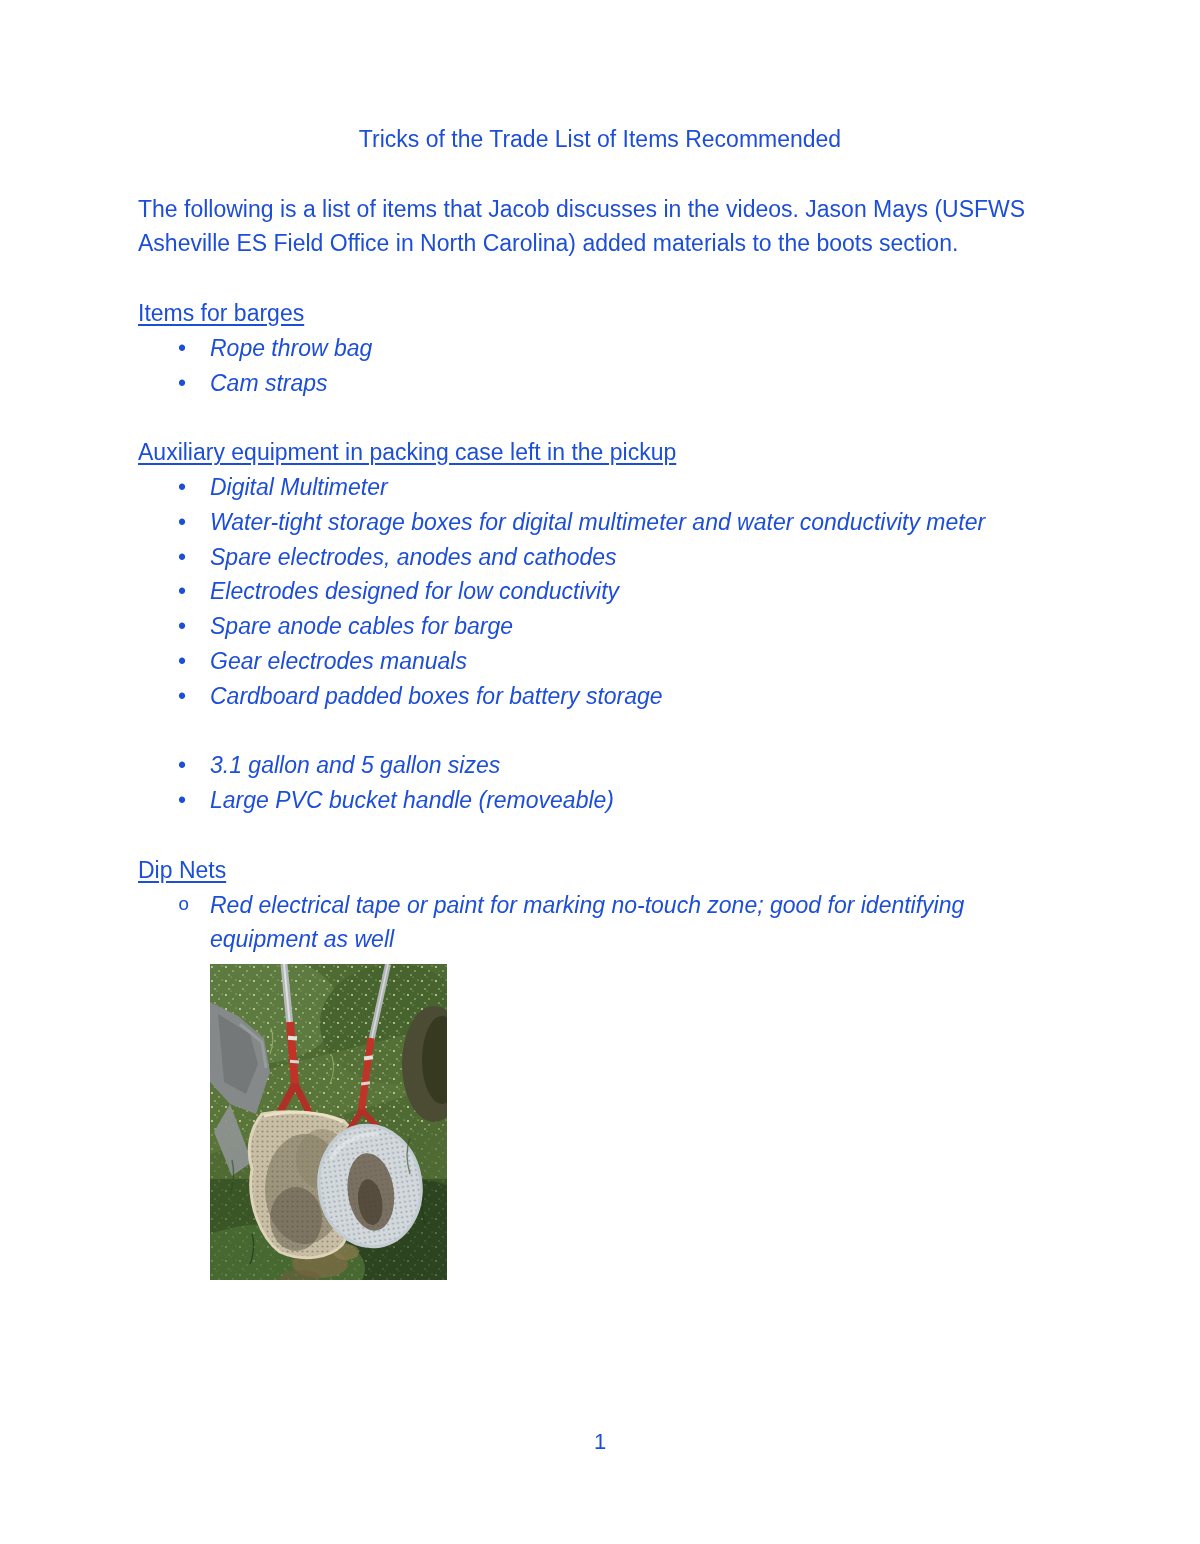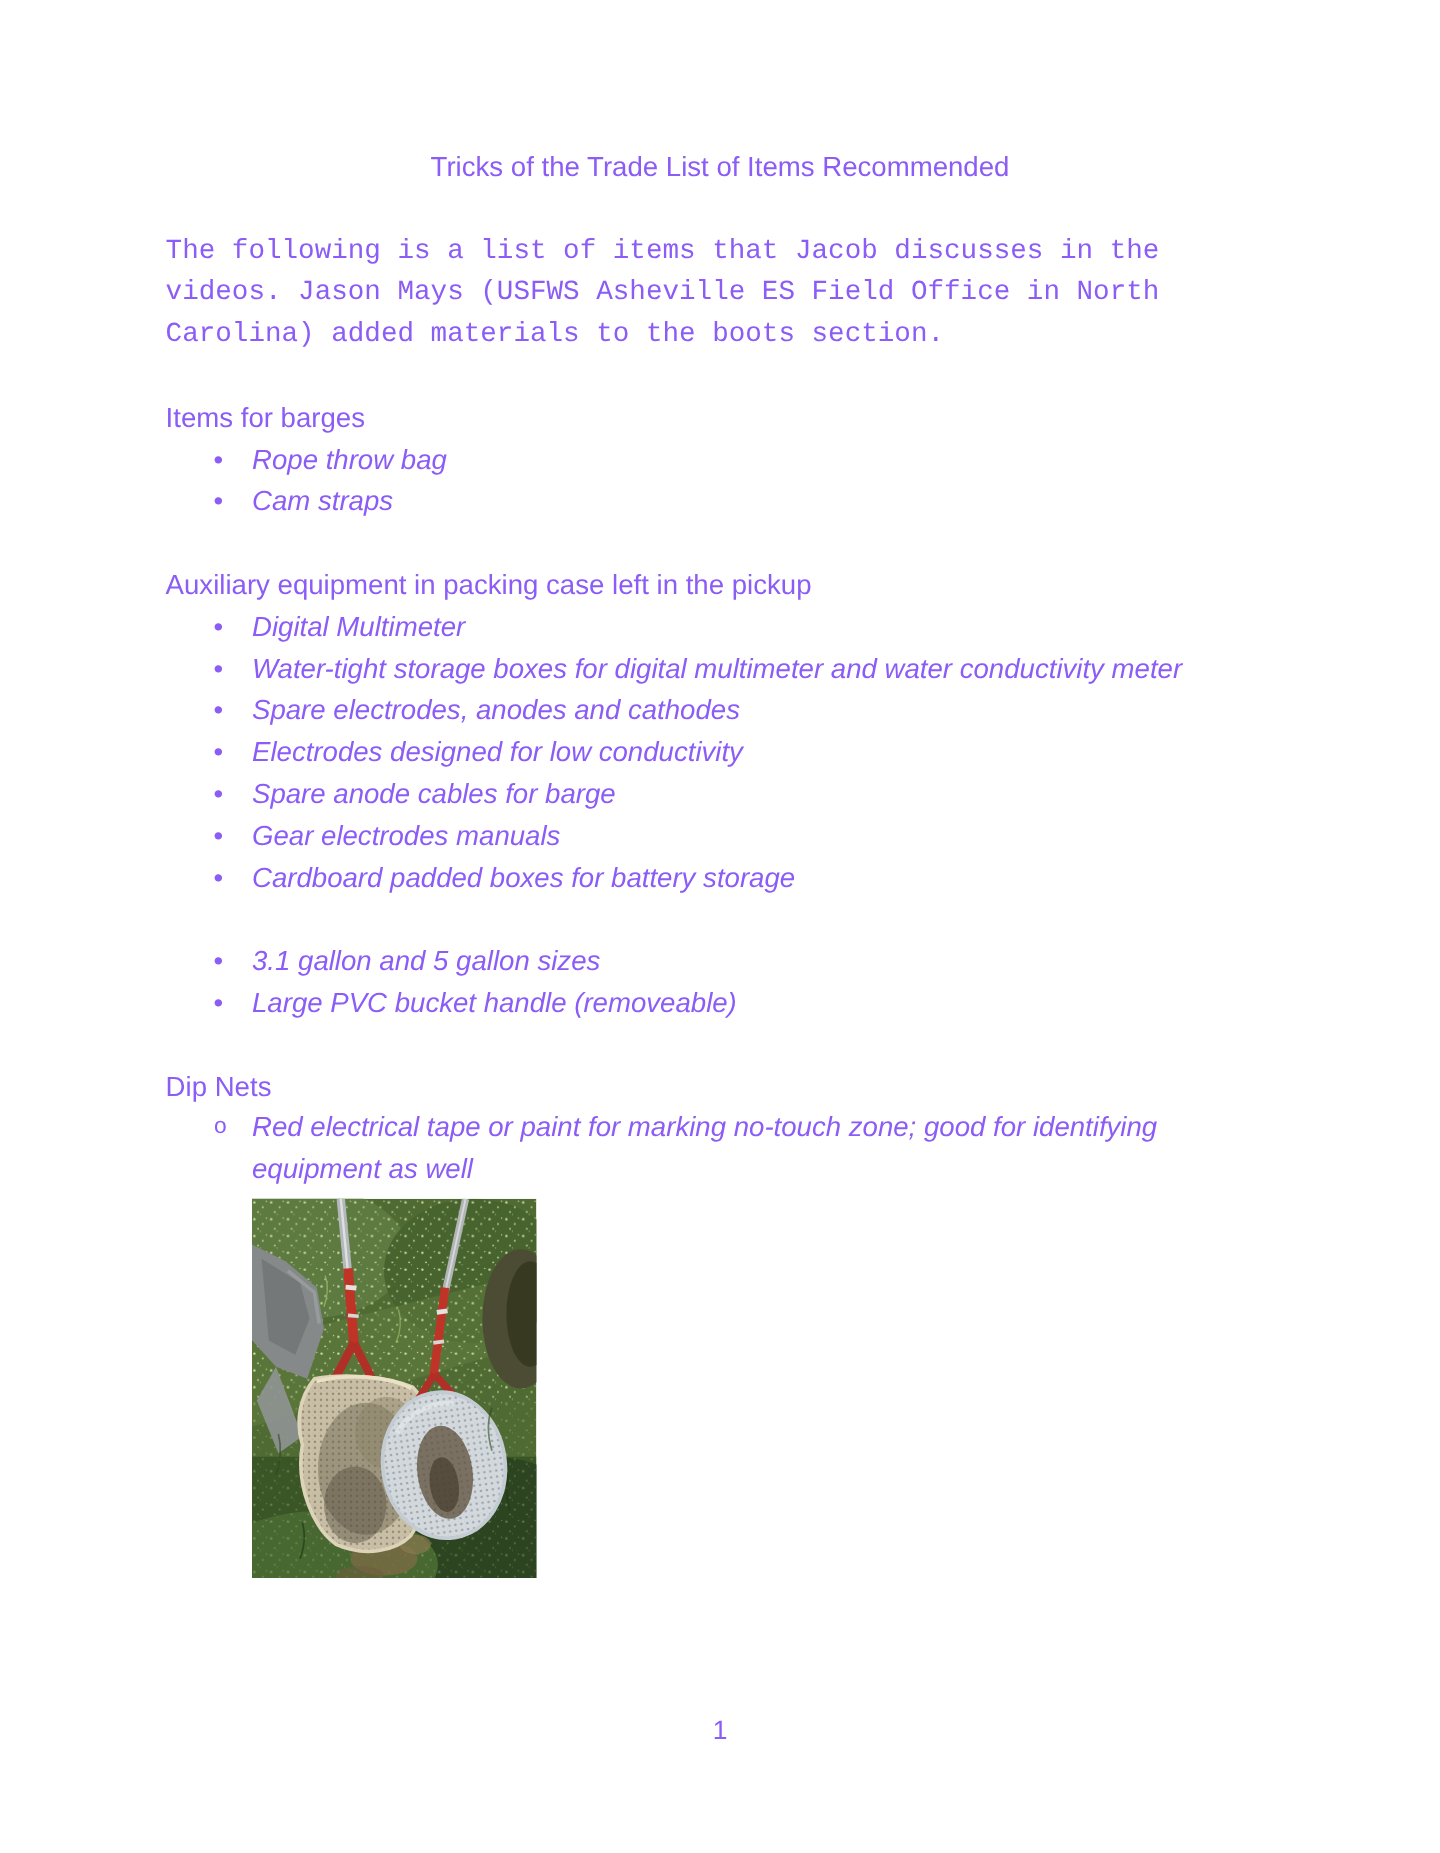--- a/index.html
+++ b/index.html
@@ -2,41 +2,42 @@
 <html><head>
 <meta charset="utf-8">
 <style>
   html,body { margin:0; padding:0; background:#ffffff; }
   .page {
     position:relative;
     width:1200px;
     height:1544px;
     background:#ffffff;
     font-family:"Liberation Sans", sans-serif;
-    color:#8b5cf6;
+    color:#1d4ed8;
     overflow:hidden;
   }
   .content {
     position:absolute;
     left:138px;
     top:122px;
     width:924px;
     font-size:23px;
     line-height:34.8px;
   }
   .doc-title {
     text-align:center;
     margin:0 0 34.8px 0;
     font-weight:normal;
     font-size:23px;
   }
-  .intro { margin:0 0 34.8px 0;font-family:Liberation Mono, monospace; }
+  .intro { margin:0 0 34.8px 0; }
   .section { margin:0 0 34.8px 0; }
   .section:last-of-type { margin-bottom:0; }
   .heading {
+    text-decoration:underline;
     text-underline-offset:3px;
   }
   .li { display:flex; align-items:flex-start; padding-left:40px; }
   .marker {
     flex:0 0 32px;
     width:32px;
   }
   .marker-o {
     font-family:"Liberation Mono", monospace;
     font-size:19px;

